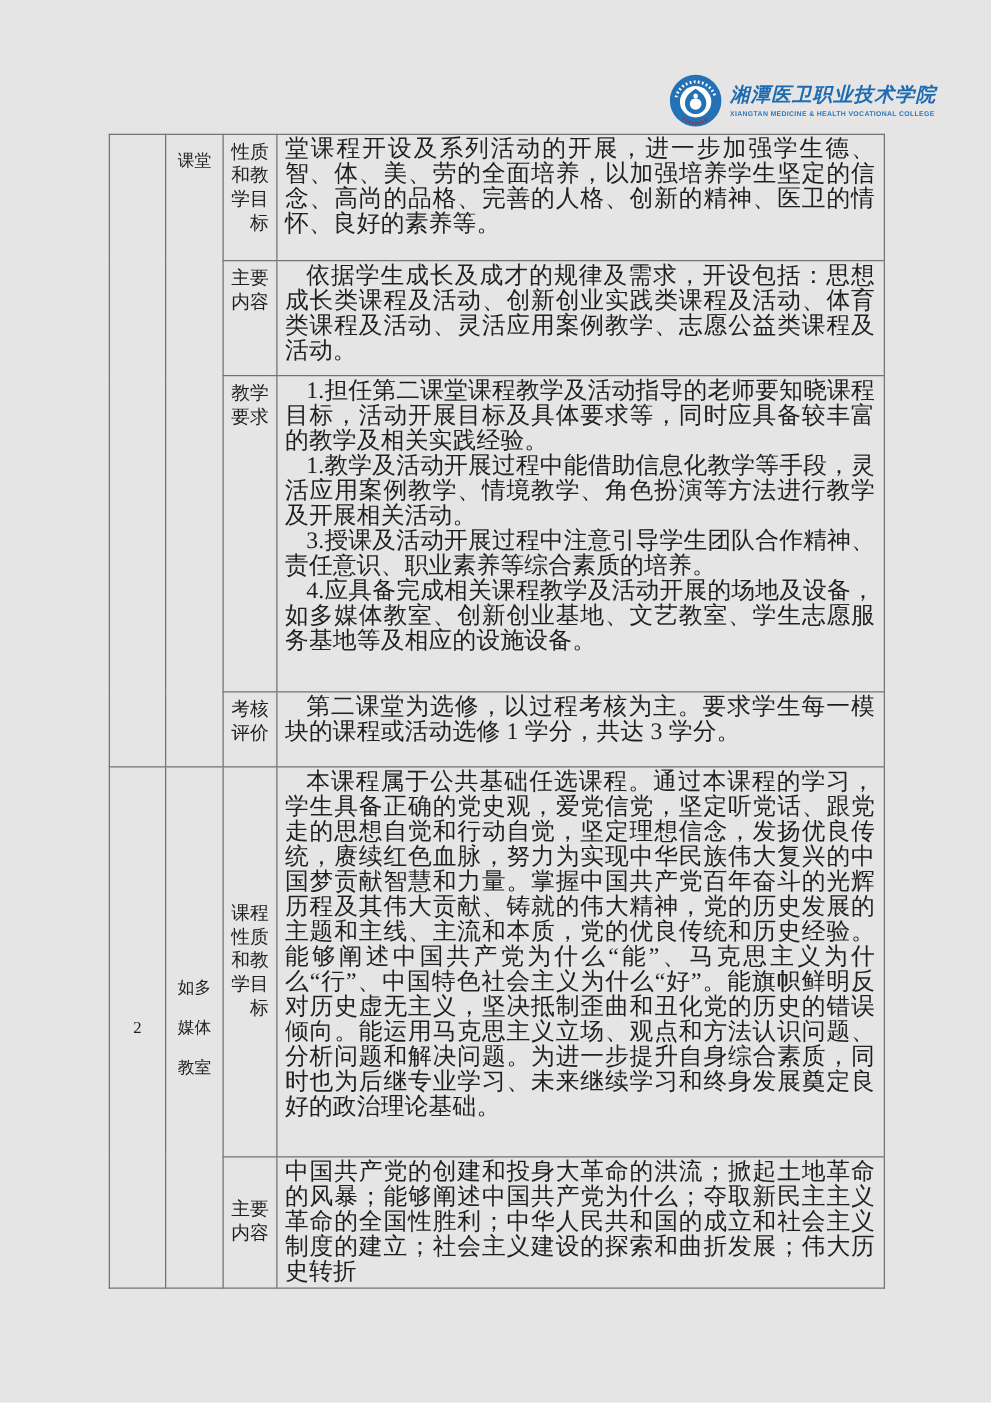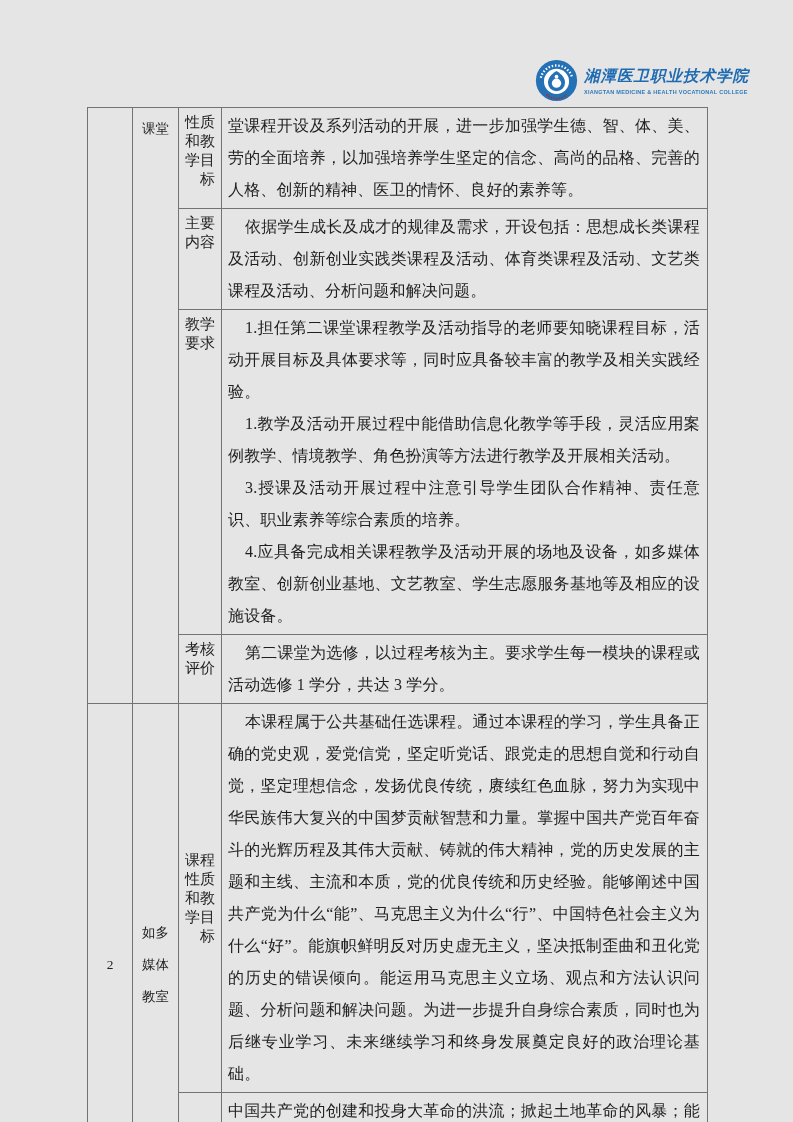--- a/index.html
+++ b/index.html
@@ -30,21 +30,21 @@
     position:absolute; left:87px; top:107px; width:620px;
     border-collapse:collapse; table-layout:fixed;
   }
   td { border:1px solid #737373; vertical-align:top; overflow:hidden; }
 
   td.c-num   { text-align:center; vertical-align:middle; font-size:13.4px; }
   td.c-course{ font-size:13.4px; text-align:center; word-break:break-all;
                padding:5px 9px; line-height:32px; }
   td.c-label { font-size:15px; text-align:right; word-break:break-all;
                padding:5px 6px; line-height:19px; }
-  td.c-body  { font-size:16px; line-height:32px; letter-spacing:0.15px;
+  td.c-body  { font-size:19px; line-height:20px; letter-spacing:0.15px;
                padding:2px 7px 2px 6px; text-align:justify; text-justify:inter-ideograph; }
   td.c-body p { text-align:justify; }
   p.indent { text-indent:17px; }
 
   .v-top { vertical-align:top; }
   .v-mid { vertical-align:middle; }
   .s2-label { line-height:29px; }
   .s2-label-sm { line-height:35px; }
 
   tr.r-a { height:101px; }
@@ -92,21 +92,21 @@
         <td class="c-num" rowspan="4"></td>
         <td class="c-course v-top" rowspan="4">课堂</td>
         <td class="c-label v-top">性质和教学目标</td>
         <td class="c-body">
           <p>堂课程开设及系列活动的开展，进一步加强学生德、智、体、美、劳的全面培养，以加强培养学生坚定的信念、高尚的品格、完善的人格、创新的精神、医卫的情怀、良好的素养等。</p>
         </td>
       </tr>
       <tr class="r-b">
         <td class="c-label v-top">主要内容</td>
         <td class="c-body">
-          <p class="indent">依据学生成长及成才的规律及需求，开设包括：思想成长类课程及活动、创新创业实践类课程及活动、体育类课程及活动、文艺类课程及活动、分析问题和解决问题。</p>
+          <p class="indent">依据学生成长及成才的规律及需求，开设包括：思想成长类课程及活动、创新创业实践类课程及活动、体育类课程及活动、灵活应用案例教学、志愿公益类课程及活动。</p>
         </td>
       </tr>
       <tr class="r-c">
         <td class="c-label v-top">教学要求</td>
         <td class="c-body">
           <p class="indent">1.担任第二课堂课程教学及活动指导的老师要知晓课程目标，活动开展目标及具体要求等，同时应具备较丰富的教学及相关实践经验。</p>
           <p class="indent">1.教学及活动开展过程中能借助信息化教学等手段，灵活应用案例教学、情境教学、角色扮演等方法进行教学及开展相关活动。</p>
           <p class="indent">3.授课及活动开展过程中注意引导学生团队合作精神、责任意识、职业素养等综合素质的培养。</p>
           <p class="indent">4.应具备完成相关课程教学及活动开展的场地及设备，如多媒体教室、创新创业基地、文艺教室、学生志愿服务基地等及相应的设施设备。</p>
         </td>

